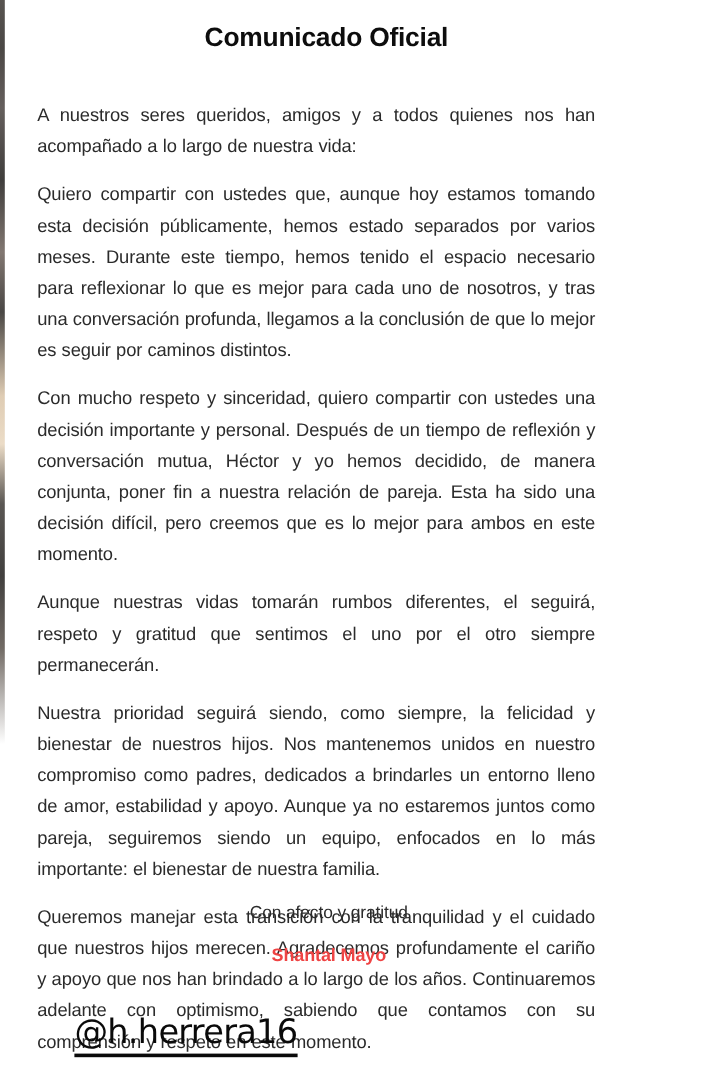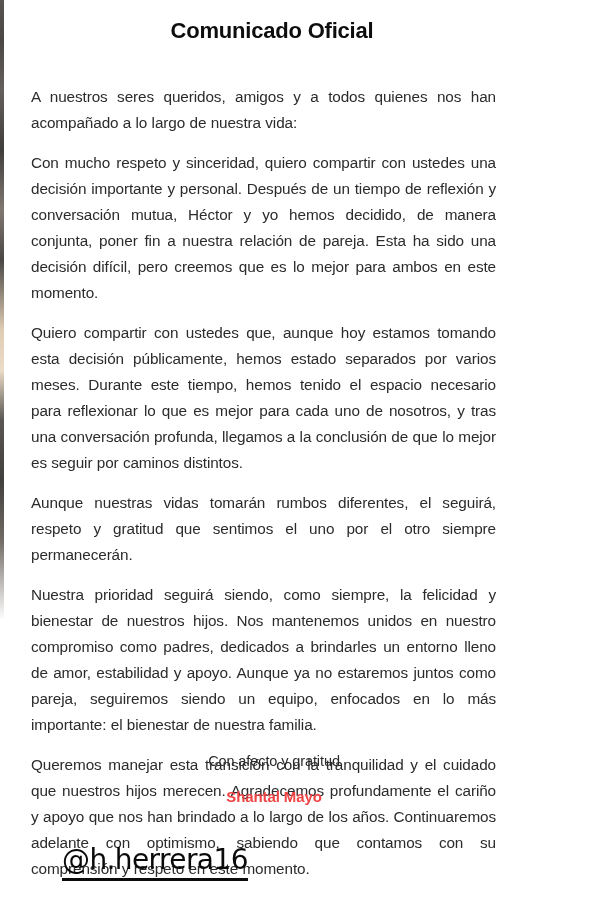--- a/index.html
+++ b/index.html
@@ -122,22 +122,22 @@
 <body>
 
 <div class="page">
 
   <div class="edge-artifact"></div>
 
   <h1 class="doc-title">Comunicado Oficial</h1>
 
   <div class="body-copy">
     <p class="para">A nuestros seres queridos, amigos y a todos quienes nos han acompañado a lo largo de nuestra vida:</p>
+    <p class="para">Quiero compartir con ustedes que, aunque hoy estamos tomando esta decisión públicamente, hemos estado separados por varios meses. Durante este tiempo, hemos tenido el espacio necesario para reflexionar lo que es mejor para cada uno de nosotros, y tras una conversación profunda, llegamos a la conclusión de que lo mejor es seguir por caminos distintos.</p>
     <p class="para">Con mucho respeto y sinceridad, quiero compartir con ustedes una decisión importante y personal. Después de un tiempo de reflexión y conversación mutua, Héctor y yo hemos decidido, de manera conjunta, poner fin a nuestra relación de pareja. Esta ha sido una decisión difícil, pero creemos que es lo mejor para ambos en este momento.</p>
-    <p class="para">Quiero compartir con ustedes que, aunque hoy estamos tomando esta decisión públicamente, hemos estado separados por varios meses. Durante este tiempo, hemos tenido el espacio necesario para reflexionar lo que es mejor para cada uno de nosotros, y tras una conversación profunda, llegamos a la conclusión de que lo mejor es seguir por caminos distintos.</p>
     <p class="para">Aunque nuestras vidas tomarán rumbos diferentes, el seguirá, respeto y gratitud que sentimos el uno por el otro siempre permanecerán.</p>
     <p class="para">Nuestra prioridad seguirá siendo, como siempre, la felicidad y bienestar de nuestros hijos. Nos mantenemos unidos en nuestro compromiso como padres, dedicados a brindarles un entorno lleno de amor, estabilidad y apoyo. Aunque ya no estaremos juntos como pareja, seguiremos siendo un equipo, enfocados en lo más importante: el bienestar de nuestra familia.</p>
     <p class="para">Queremos manejar esta transición con la tranquilidad y el cuidado que nuestros hijos merecen. Agradecemos profundamente el cariño y apoyo que nos han brindado a lo largo de los años. Continuaremos adelante con optimismo, sabiendo que contamos con su comprensión y respeto en este momento.</p>
   </div>
 
   <div class="signature-block">
     <div class="sign-closing">Con afecto y gratitud</div>
     <div class="sign-name">Shantal Mayo</div>
   </div>
 

